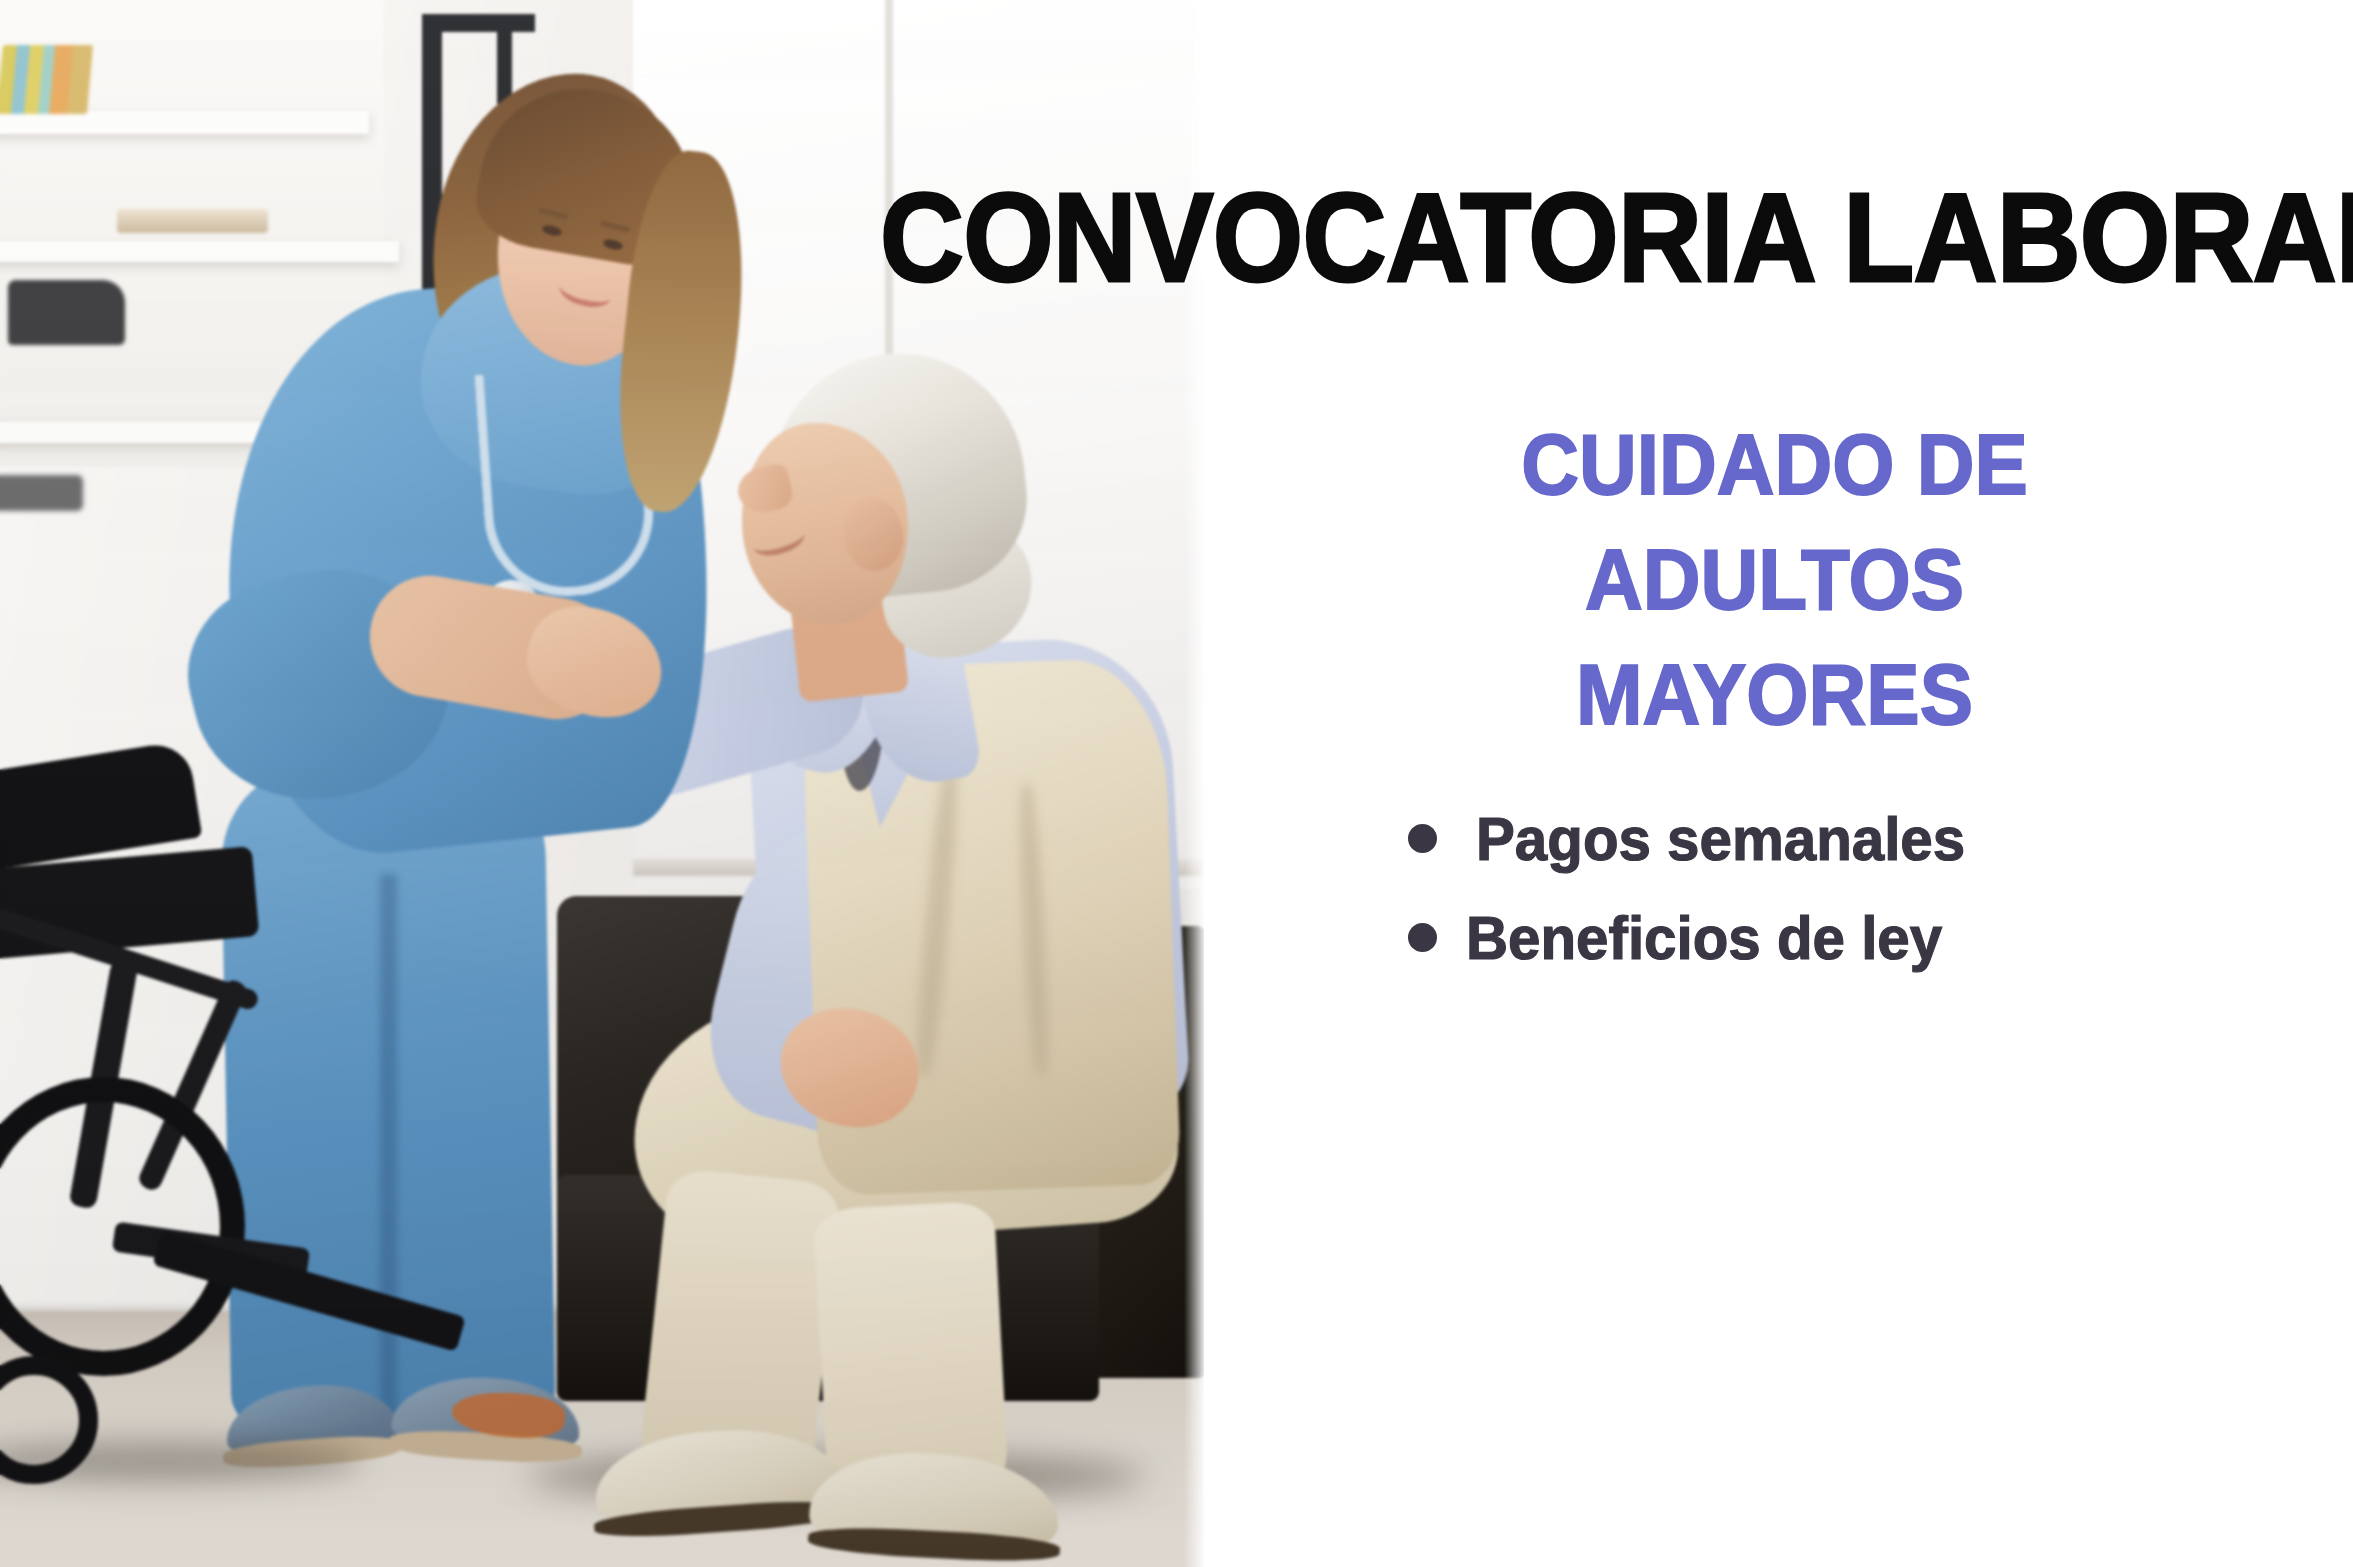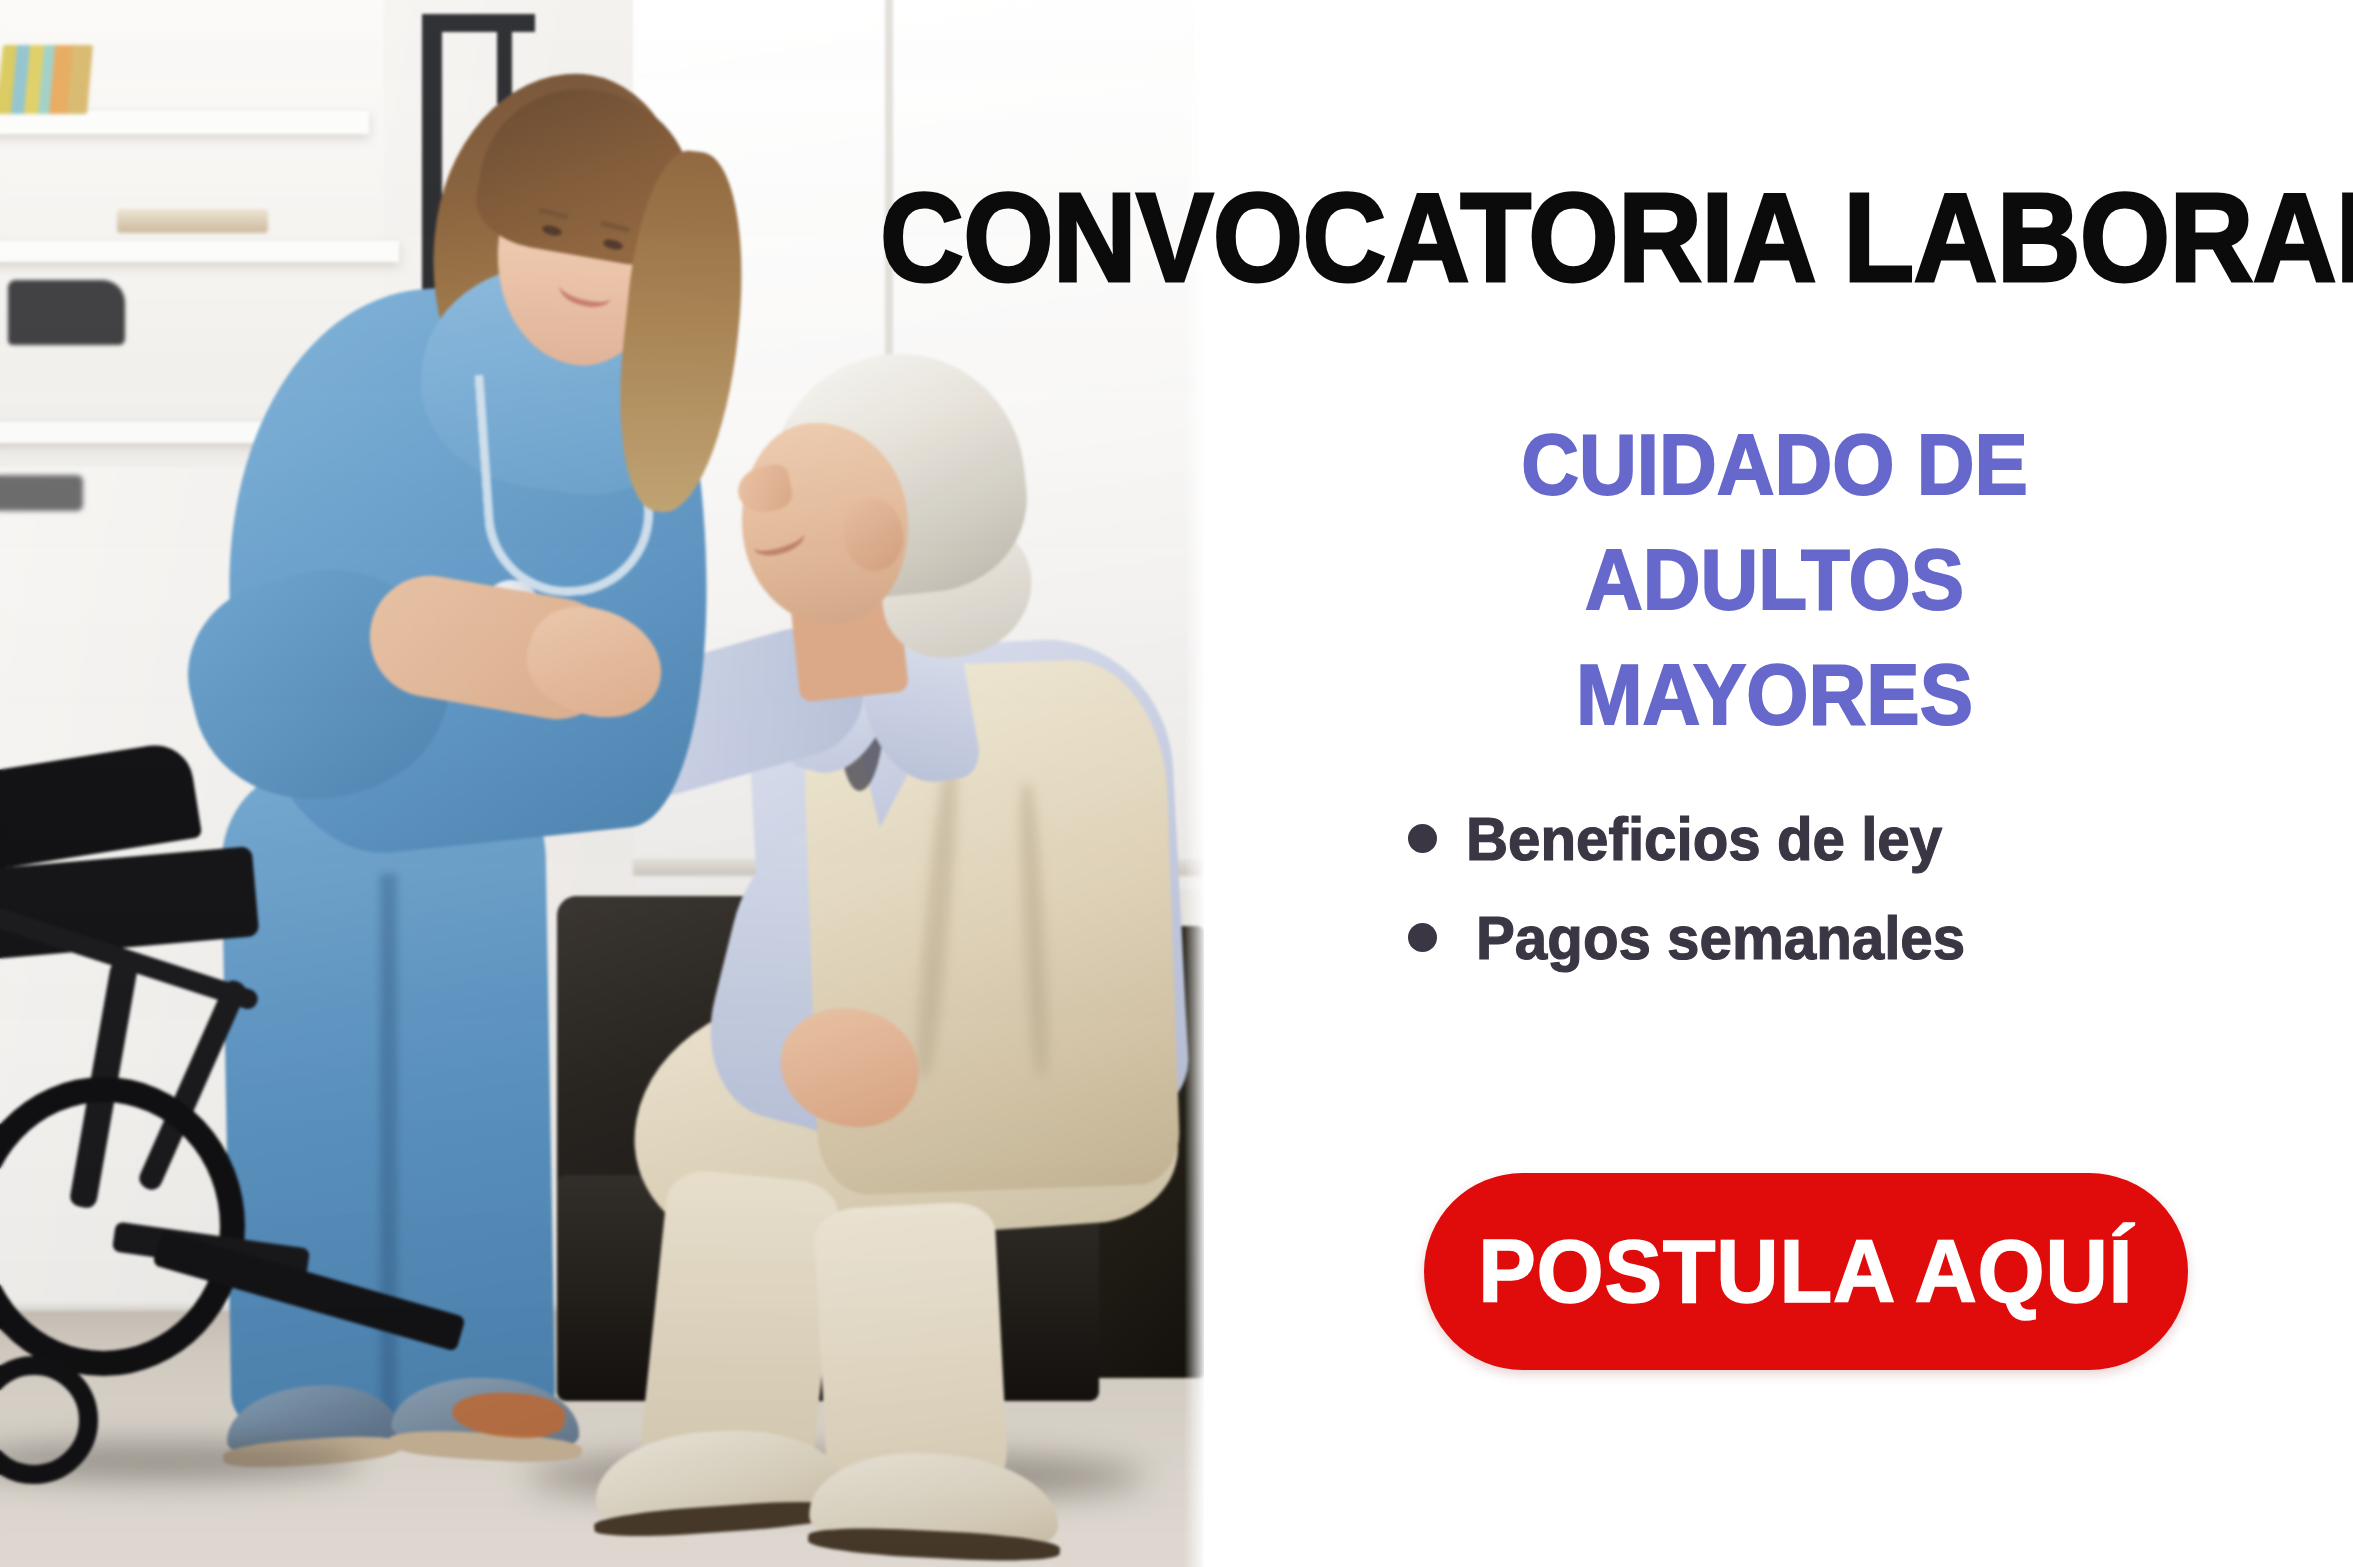--- a/index.html
+++ b/index.html
@@ -831,28 +831,25 @@
   <div class="content-panel"></div>
 
   <h1 class="headline">CONVOCATORIA LABORAL</h1>
 
   <div class="subtitle">
     <div>CUIDADO DE ADULTOS</div>
     <div>MAYORES</div>
   </div>
 
   <ul class="benefits">
+    <li class="benefit-item indent">
+      <span class="bullet-dot"></span>
+      <span class="benefit-text">Pagos semanales</span>
+    </li>
     <li class="benefit-item">
       <span class="bullet-dot"></span>
       <span class="benefit-text">Beneficios de ley</span>
     </li>
-    <li class="benefit-item indent">
-      <span class="bullet-dot"></span>
-      <span class="benefit-text">Pagos semanales</span>
-    </li>
   </ul>
 
-  <button class="cta-button">
-    <span class="cta-label">POSTULA AQUÍ</span>
-  </button>
 
 </div>
 
 
 </body></html>

